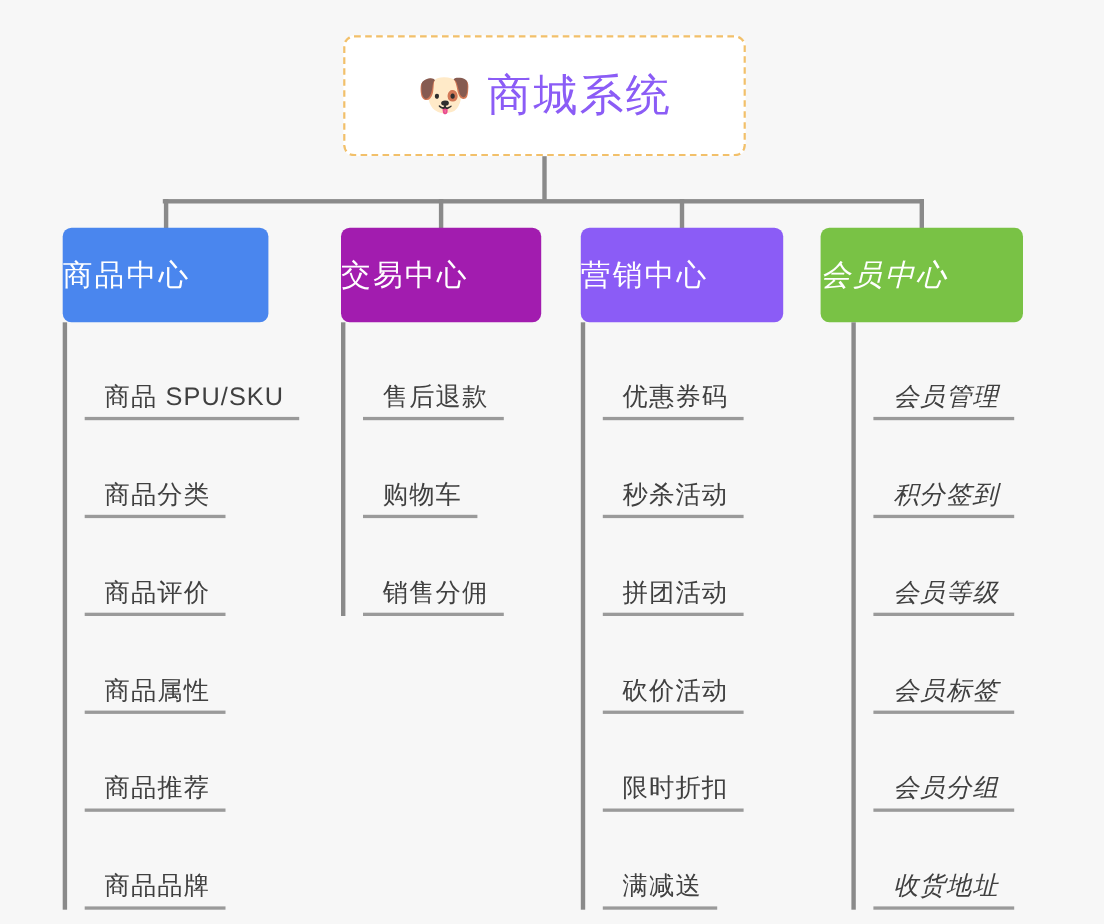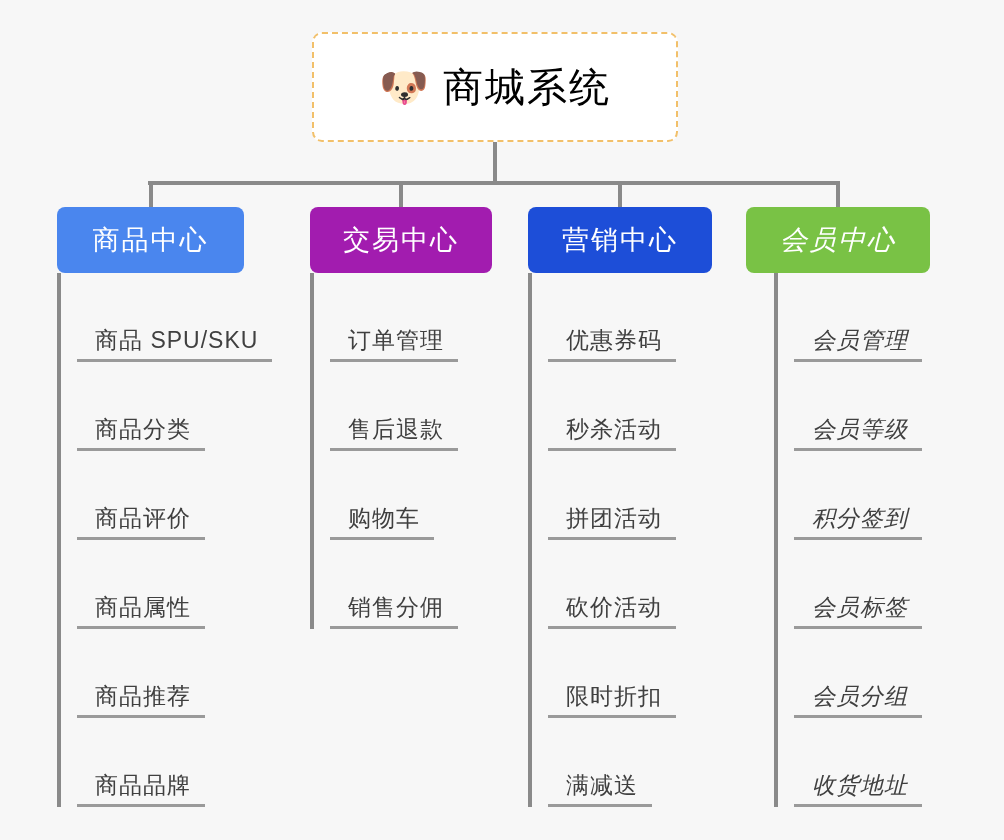--- a/index.html
+++ b/index.html
@@ -38,21 +38,21 @@
     justify-content: center;
     gap: 14px;
   }
   .root-emoji {
     font-size: 40px;
     line-height: 1;
     font-family: "DejaVu Sans", sans-serif;
   }
   .root-title {
     font-size: 40px;
-    color: #000000;
+    color: #8b5cf6;
     letter-spacing: 2px;
     line-height: 1;
     white-space: nowrap;
   }
 
   
   .conn {
     position: absolute;
     background: #8a8a8a;
   }
@@ -74,25 +74,24 @@
     height: 30px;
   }
 
   
   .branch {
     position: absolute;
     top: 207px;
   }
   .branch-head {
     box-sizing: border-box;
-    height: 66px;
+    height: 86px;
     border-radius: 8px;
     display: flex;
     align-items: center;
-    justify-content: center;
     color: #ffffff;
     font-size: 27px;
     letter-spacing: 2px;
     white-space: nowrap;
   }
 
   
   .leaf-list {
     position: relative;
     margin-top: 0;
@@ -161,35 +160,32 @@
             <span class="leaf-label">商品品牌</span>
           </div>
         </div>
       </div>
       <div class="branch" style="left: 310px; width: 182px;">
         <div class="branch-head" style="background: #a21caf; width: 182px;">
           <span>交易中心</span>
         </div>
         <div class="leaf-list" style="border-left-color: rgb(138, 138, 138);">
           <div class="leaf-item">
-            <span class="leaf-label">订单管理</span>
-          </div>
-          <div class="leaf-item">
             <span class="leaf-label">售后退款</span>
           </div>
           <div class="leaf-item">
             <span class="leaf-label">购物车</span>
           </div>
           <div class="leaf-item">
             <span class="leaf-label">销售分佣</span>
           </div>
         </div>
       </div>
       <div class="branch" style="left: 528px; width: 184px;">
-        <div class="branch-head" style="background: #1d4ed8; width: 184px;">
+        <div class="branch-head" style="background: #8b5cf6; width: 184px;">
           <span>营销中心</span>
         </div>
         <div class="leaf-list" style="border-left-color: rgb(138, 138, 138);">
           <div class="leaf-item">
             <span class="leaf-label">优惠券码</span>
           </div>
           <div class="leaf-item">
             <span class="leaf-label">秒杀活动</span>
           </div>
           <div class="leaf-item">
@@ -208,26 +204,26 @@
       </div>
       <div class="branch" style="left: 746px; width: 184px; font-style: italic;">
         <div class="branch-head" style="background: rgb(121, 194, 69); width: 184px;">
           <span>会员中心</span>
         </div>
         <div class="leaf-list" style="border-left-color: rgb(138, 138, 138); margin-left: 28px;">
           <div class="leaf-item">
             <span class="leaf-label">会员管理</span>
           </div>
           <div class="leaf-item">
+            <span class="leaf-label">积分签到</span>
+          </div>
+          <div class="leaf-item">
             <span class="leaf-label">会员等级</span>
           </div>
           <div class="leaf-item">
-            <span class="leaf-label">积分签到</span>
-          </div>
-          <div class="leaf-item">
             <span class="leaf-label">会员标签</span>
           </div>
           <div class="leaf-item">
             <span class="leaf-label">会员分组</span>
           </div>
           <div class="leaf-item">
             <span class="leaf-label">收货地址</span>
           </div>
         </div>
       </div>

